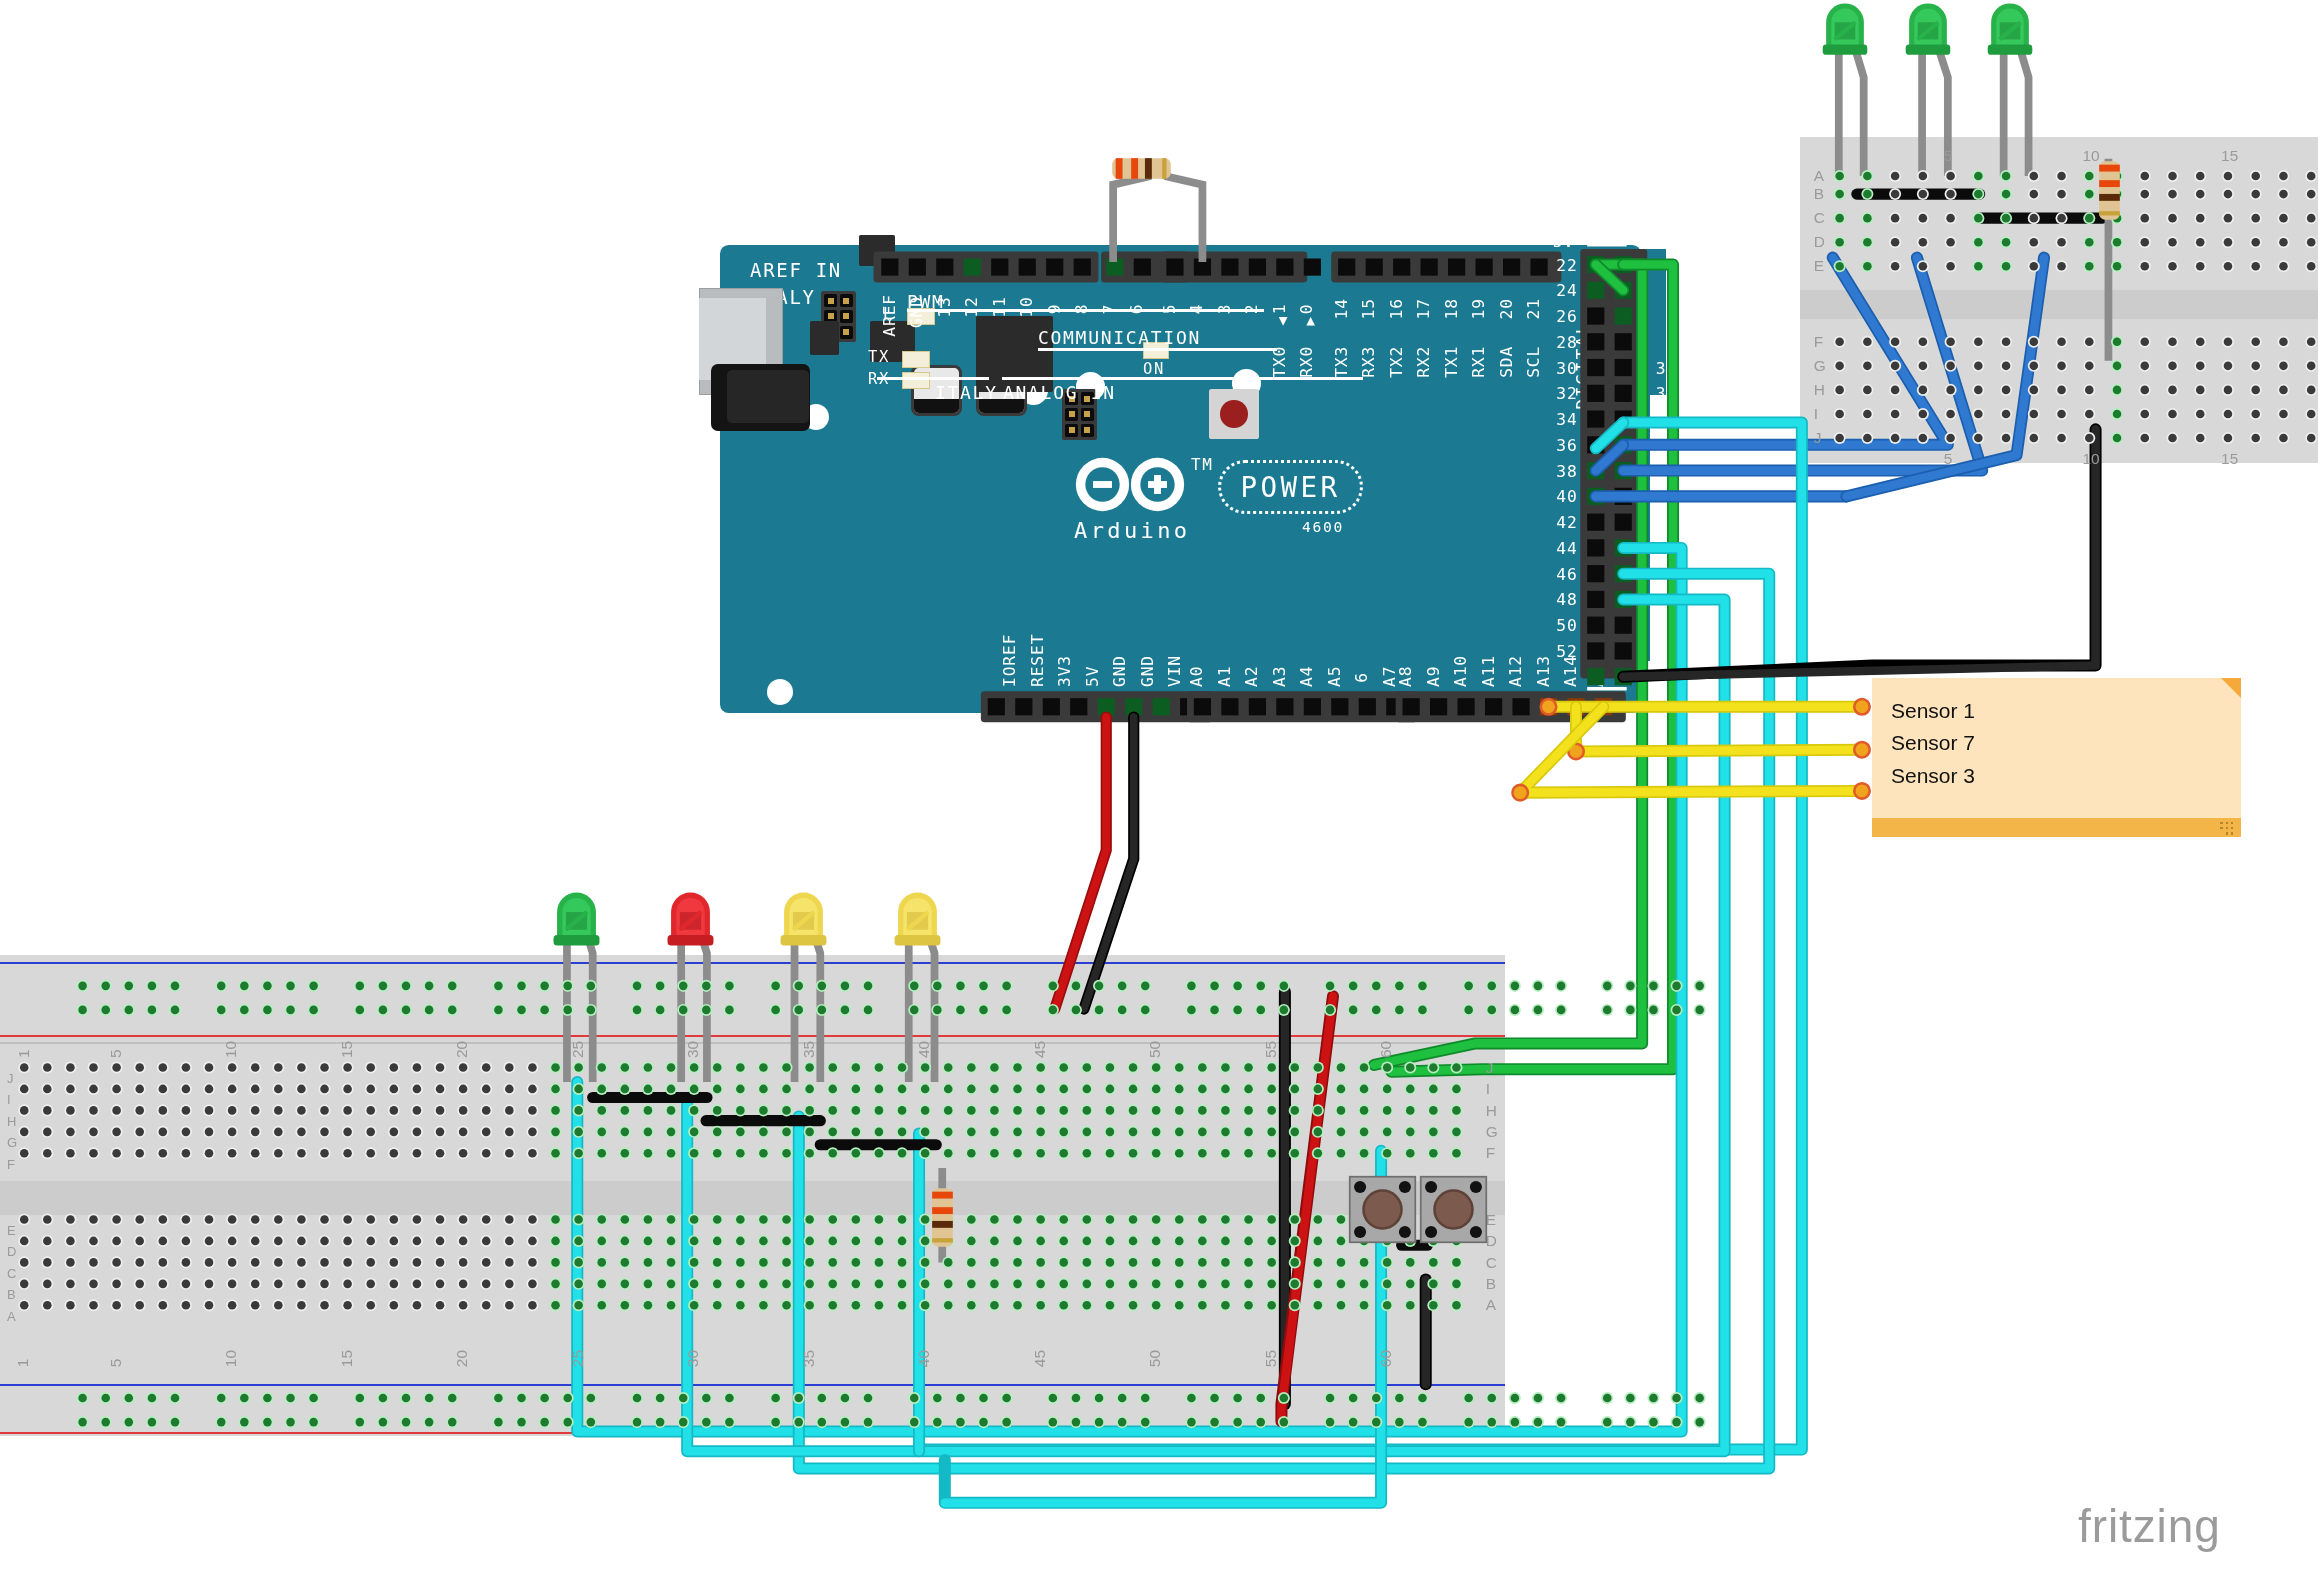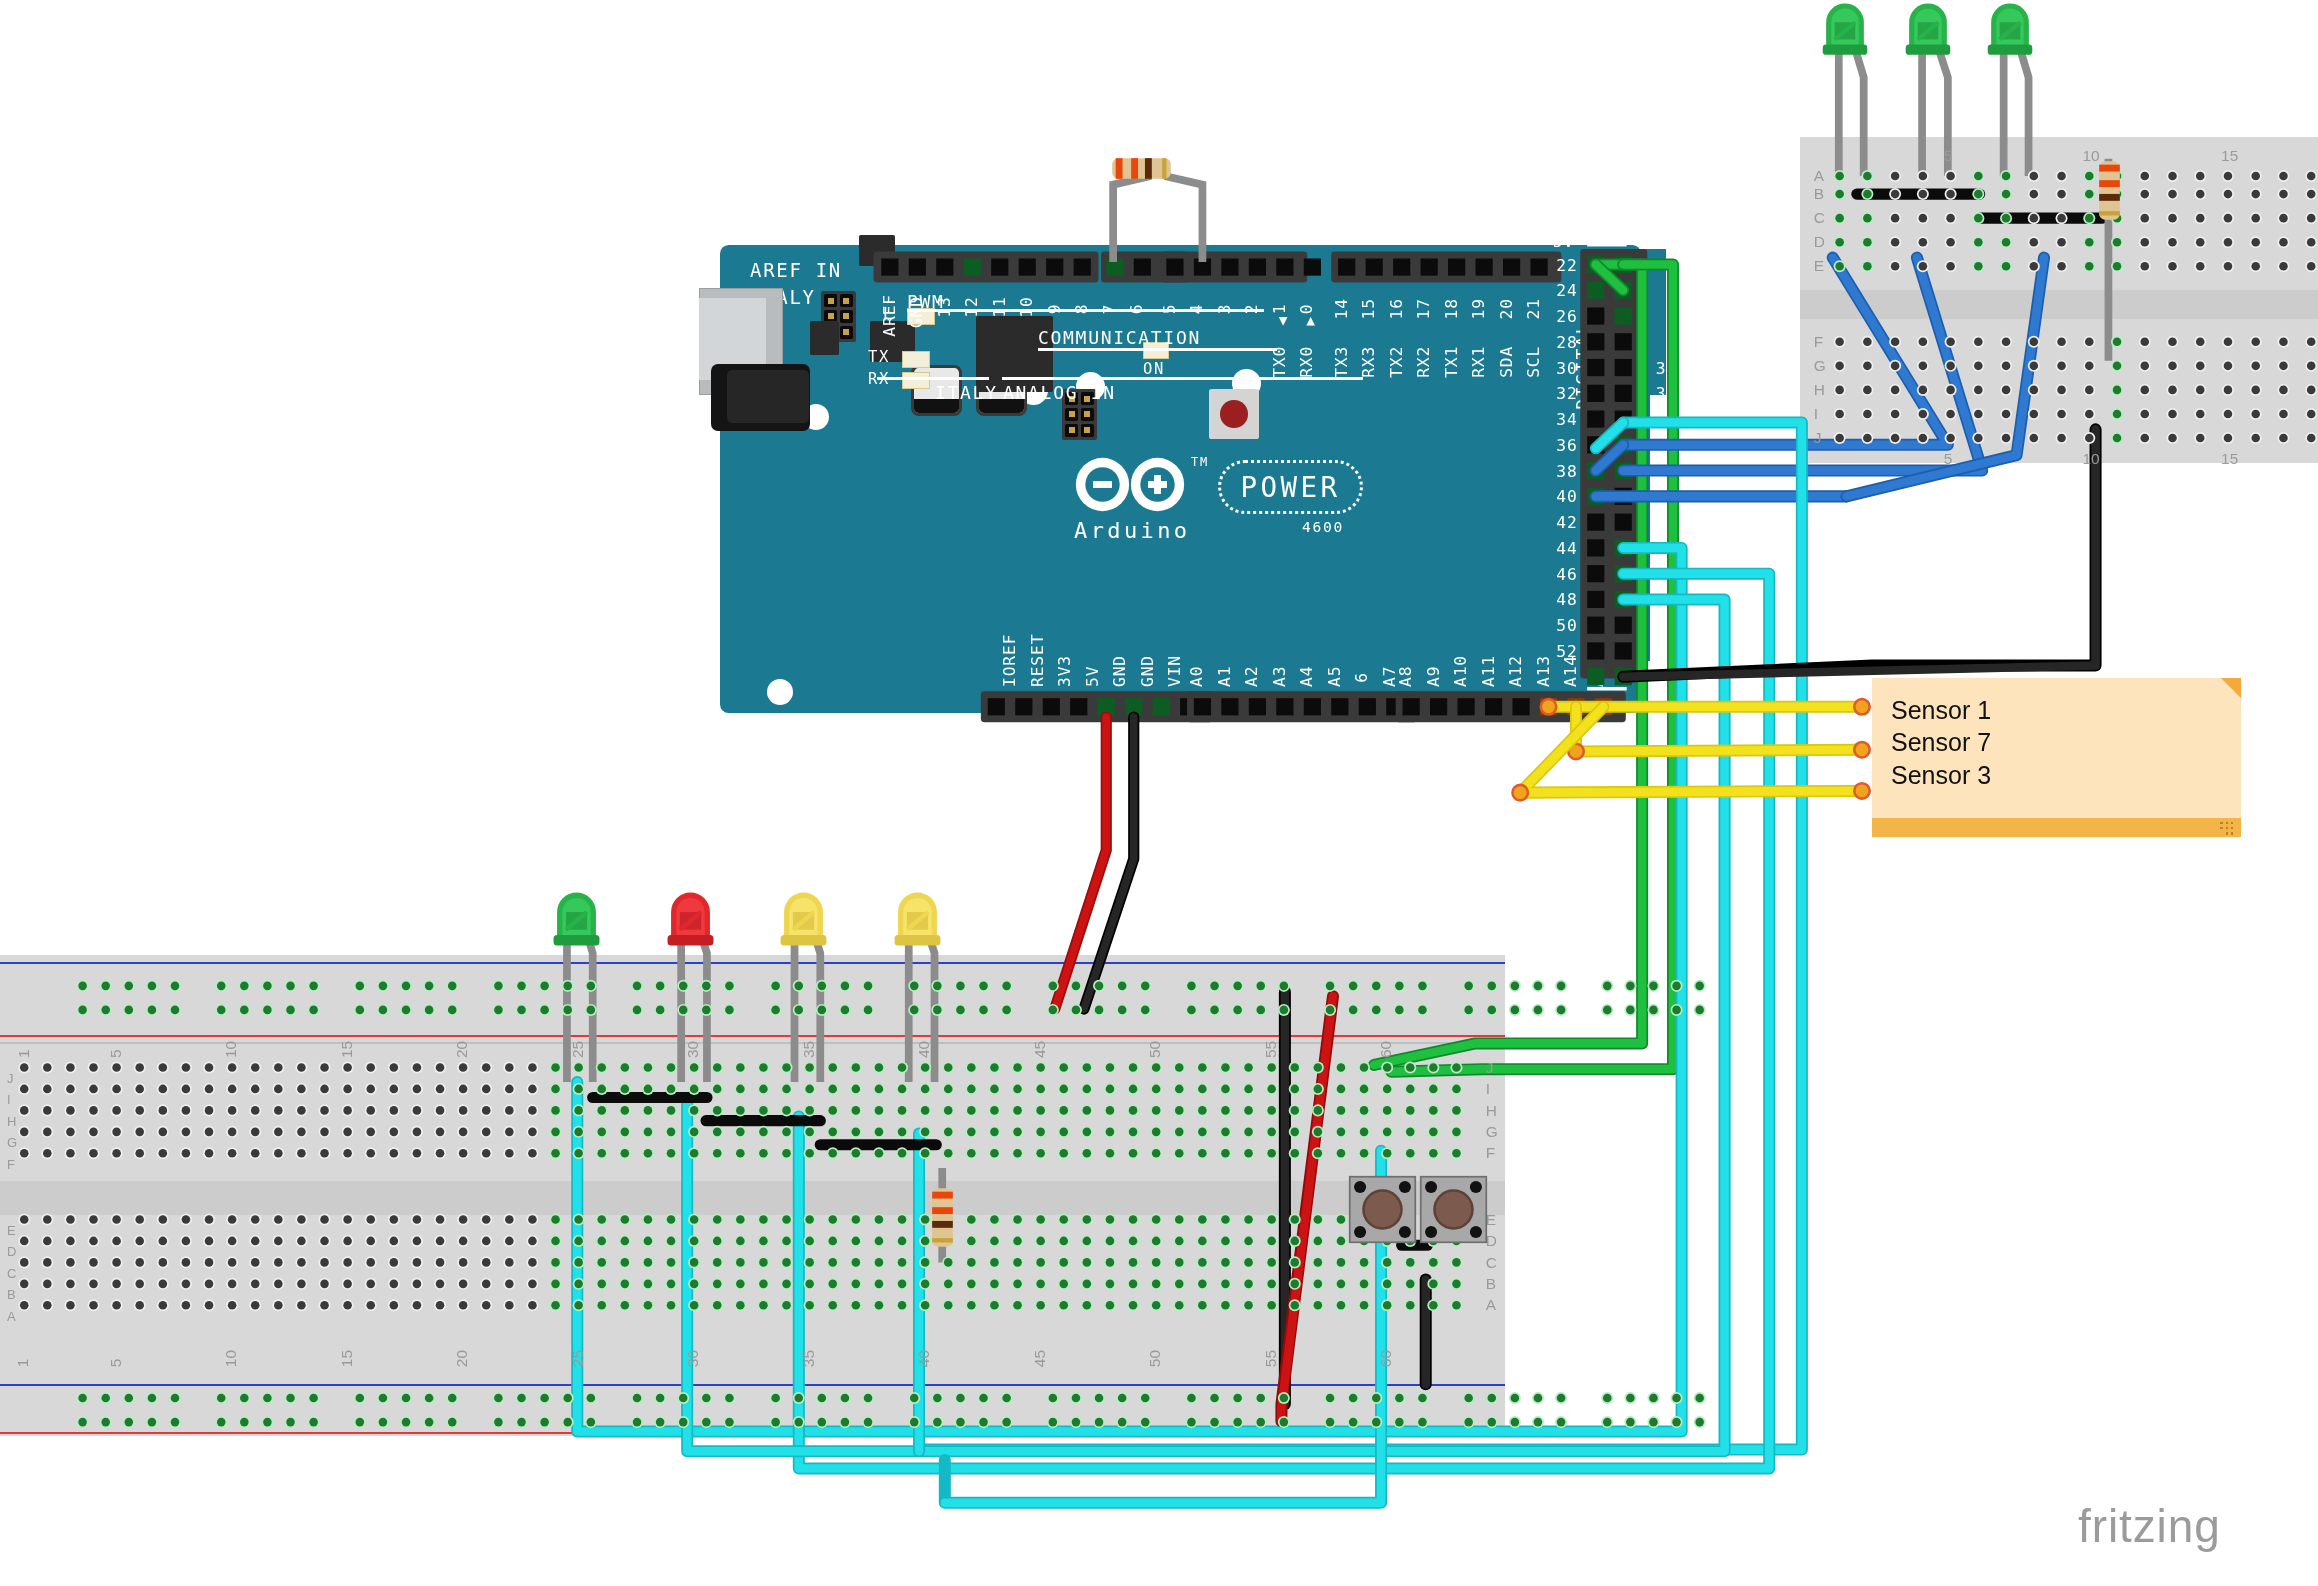--- a/index.html
+++ b/index.html
@@ -56,21 +56,21 @@
 
   
   .note{position:absolute;left:1872px;top:678px;width:369px;height:159px;
         background:#fde4bd;box-shadow:0 0 0 0;}
   .note-fold{position:absolute;right:0;top:0;width:0;height:0;
              border-left:20.6px solid transparent;border-top:20.6px solid #f4a93a;}
   .note-bar{position:absolute;left:0;bottom:0;width:100%;height:19px;background:#f4b548;}
   .note-grip{position:absolute;right:6.9px;bottom:3.4px;width:13.7px;height:12px;}
   .note-grip i{position:absolute;width:2.6px;height:2.6px;background:#b7842c;}
   .note-txt{position:absolute;left:19px;top:15.5px;color:#111;
-            font-family:"Liberation Sans",sans-serif;font-size:25px;line-height:33px;}
+            font-family:"Liberation Sans",sans-serif;font-size:21px;line-height:33px;}
 
   .watermark{position:absolute;left:2078px;top:1499px;color:#9b9b9b;
              font-family:"Liberation Sans",sans-serif;font-size:46px;letter-spacing:0.9px;}
 </style>
 </head>
 <body>
 
 <div class="stage">
 
   <div>
@@ -158,21 +158,21 @@
       <g fill="#ffffff">
         <circle cx="33" cy="32" r="31"></circle>
           <circle cx="97" cy="32" r="31"></circle>
         <circle cx="33" cy="32" r="20" fill="#1b7a91"></circle>
           <circle cx="97" cy="32" r="20" fill="#1b7a91"></circle>
         <rect x="22" y="28" width="22" height="8"></rect>
         <rect x="86" y="28" width="22" height="8"></rect>
           <rect x="93" y="21" width="8" height="22"></rect>
       </g>
     </svg>
-    <div class="bd-txt" style="left:471px;top:210px;font-size:12px;text-align:right;">TM</div>
+    <div class="bd-txt" style="left:471px;top:210px;font-size:16px;text-align:right;">TM</div>
     <div class="bd-txt" style="left:354px;top:273px;font-size:22px;letter-spacing:3.4px;">Arduino</div>
     <div class="mega-oval" style="left:498px;top:215px;width:139px;height:48px;font-size:27.5px;">POWER</div>
     <div class="bd-txt" style="left:582px;top:273px;font-size:14.6px;">4600</div>
   </div>
 
   <div class="board-notch" style="left:1614px;top:249px;width:52px;height:146px;"></div>
   <div class="board-notch" style="left:1614px;top:395px;width:36px;height:266px;"></div>
 
   <svg class="layer" viewBox="0 0 2700 1848" width="2319" height="1587">
     <defs>

